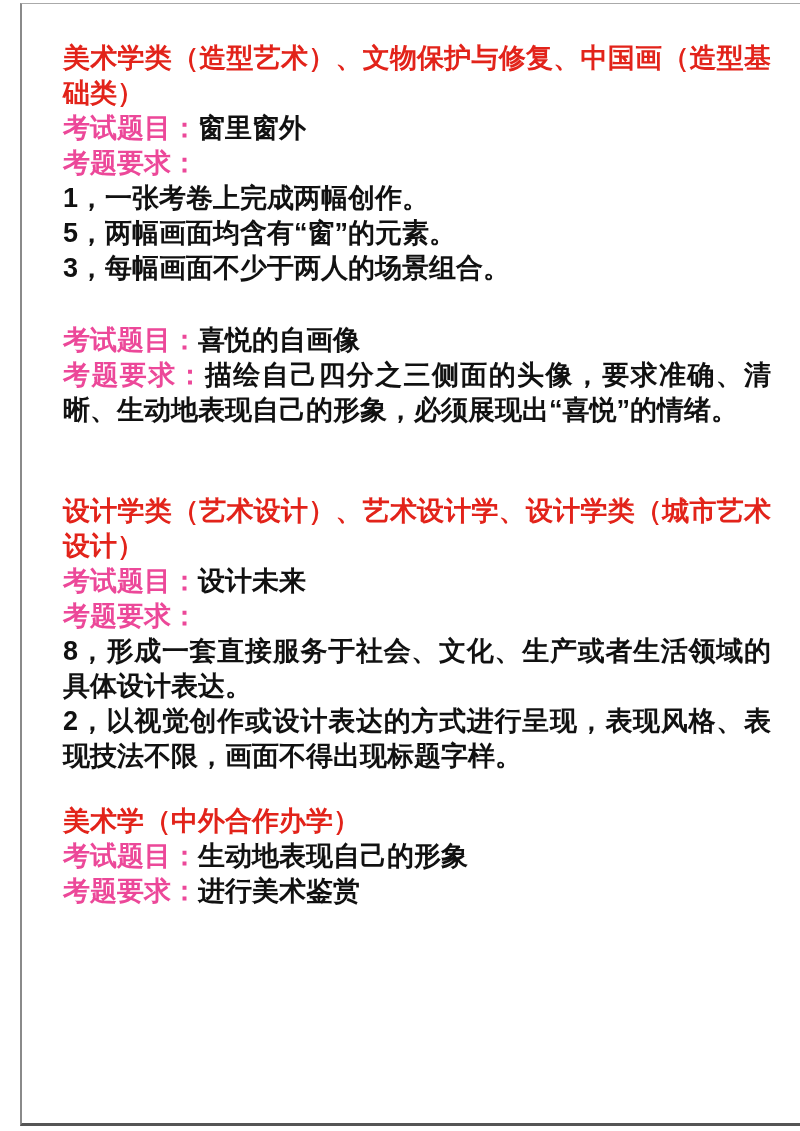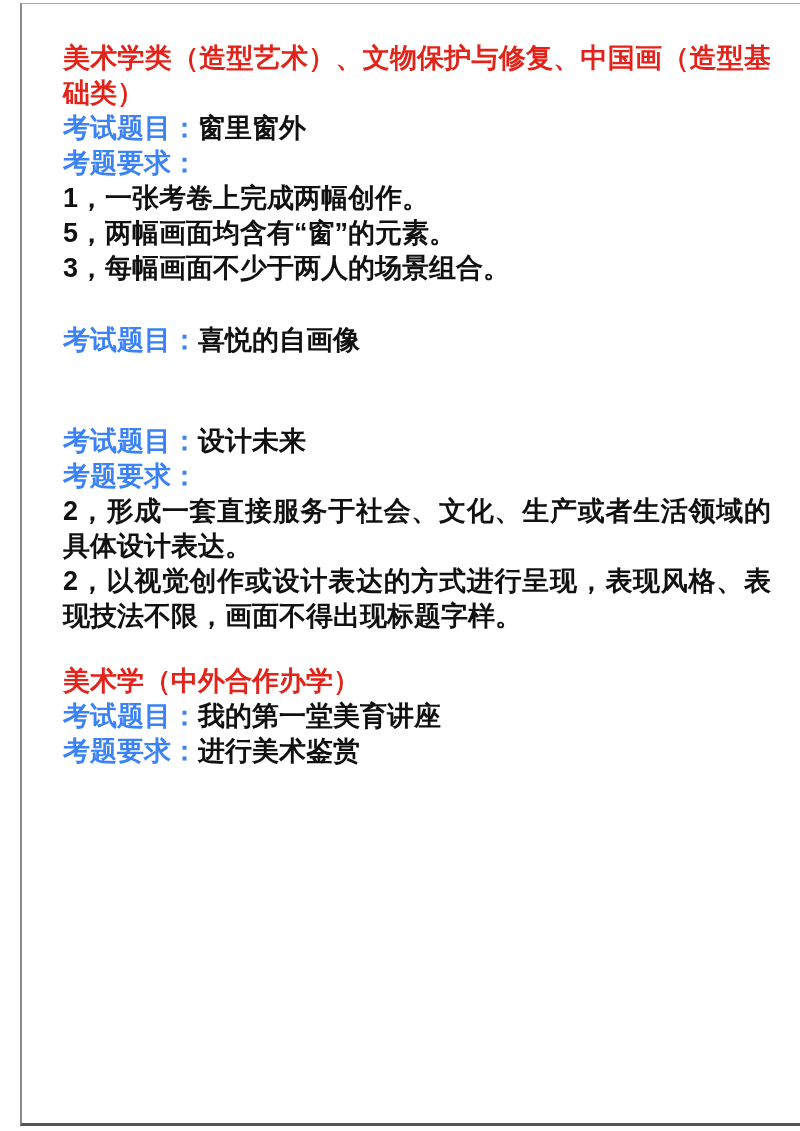--- a/index.html
+++ b/index.html
@@ -33,21 +33,21 @@
     line-height: 35px;
     color: #111111;
     text-align: justify;
     text-justify: inter-character;
   }
   .content p {
     margin: 0;
     padding: 0;
   }
   .heading { color: #e2231a; }
-  .label   { color: #3b82f6; margin-top: 32px; }
+  .label   { color: #ec4899; margin-top: 32px; }
   .section-gap-a { margin-bottom: 37px; }
   .section-gap-b { margin-bottom: 66px; }
   .section-gap-c { margin-bottom: 30px; }
 </style>
 </head>
 <body>
 
 <div class="sheet">
   <div class="content">
 
@@ -55,29 +55,31 @@
       <p class="heading">美术学类（造型艺术）、文物保护与修复、中国画（造型基础类）</p>
       <p><span class="label">考试题目：</span><span>窗里窗外</span></p>
       <p><span class="label">考题要求：</span></p>
       <p>1，一张考卷上完成两幅创作。</p>
       <p>5，两幅画面均含有“窗”的元素。</p>
       <p>3，每幅画面不少于两人的场景组合。</p>
     </div>
 
     <div class="section section-gap-b">
       <p><span class="label">考试题目：</span><span>喜悦的自画像</span></p>
+      <p><span class="label">考题要求：</span><span>描绘自己四分之三侧面的头像，要求准确、清晰、生动地表现自己的形象，必须展现出“喜悦”的情绪。</span></p>
     </div>
 
     <div class="section section-gap-c">
+      <p class="heading">设计学类（艺术设计）、艺术设计学、设计学类（城市艺术设计）</p>
       <p><span class="label">考试题目：</span><span>设计未来</span></p>
       <p><span class="label">考题要求：</span></p>
-      <p>2，形成一套直接服务于社会、文化、生产或者生活领域的具体设计表达。</p>
+      <p>8，形成一套直接服务于社会、文化、生产或者生活领域的具体设计表达。</p>
       <p>2，以视觉创作或设计表达的方式进行呈现，表现风格、表现技法不限，画面不得出现标题字样。</p>
     </div>
 
     <div class="section">
       <p class="heading">美术学（中外合作办学）</p>
-      <p><span class="label">考试题目：</span><span>我的第一堂美育讲座</span></p>
+      <p><span class="label">考试题目：</span><span>生动地表现自己的形象</span></p>
       <p><span class="label">考题要求：</span><span>进行美术鉴赏</span></p>
     </div>
 
   </div>
 </div>
 
 </body></html>

